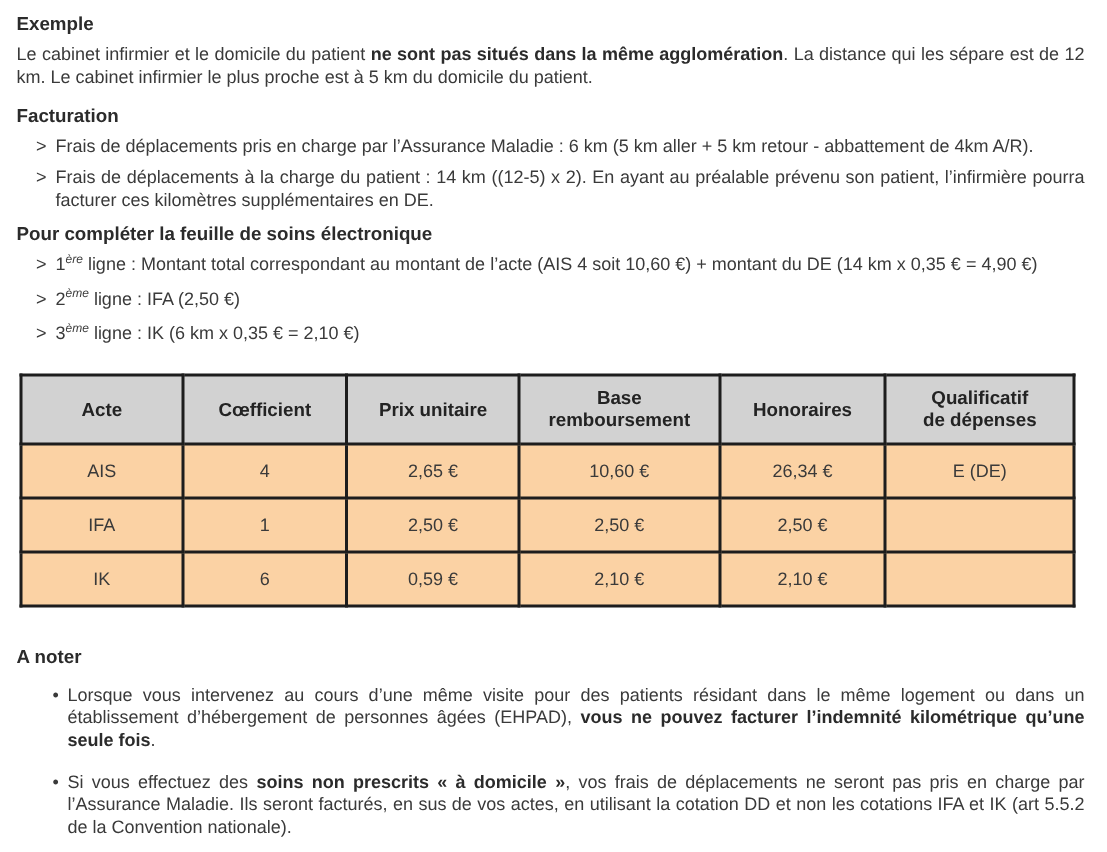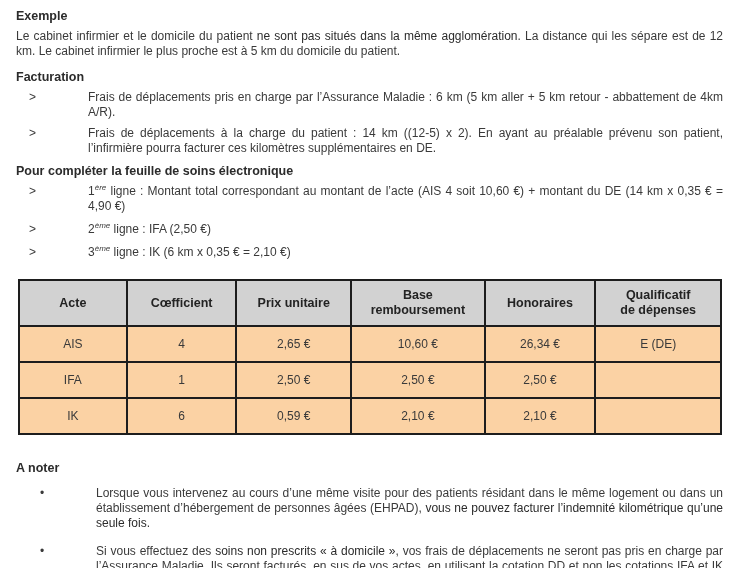--- a/index.html
+++ b/index.html
@@ -5,44 +5,44 @@
   * { box-sizing: border-box; margin: 0; padding: 0; }
   html, body { background: #ffffff; }
   body { font-family: "Liberation Sans", sans-serif; }
 
   .page {
     position: relative;
     width: 738px;
     height: 568px;
     background: #ffffff;
     color: #3a3a3a;
-    padding: 9px 15px 0 16px;
+    padding: 9px 15px 0 11px;
     overflow: hidden;
     font-size: 12px;
     line-height: 15px;
   }
 
   .h {
     font-weight: 700;
     color: #2b2b2b;
     font-size: 12.5px;
     margin-bottom: 5px;
   }
   .h-gap { margin-top: 8px; }
 
   .para { text-align: justify; margin-bottom: 11px; }
 
-  .b { font-weight: 400; color: #2b2b2b; }
+  .b { font-weight: 700; color: #2b2b2b; }
 
   sup { font-size: 8px; vertical-align: super; line-height: 0; font-style: italic; }
 
   .chevlist { margin-left: 13px; margin-bottom: 2px; }
   .chev-item { display: flex; margin-bottom: 6px; }
   .marker { flex: 0 0 13px; color: #3a3a3a; }
-  .itxt { flex: 1; text-align: justify; margin-left: 46px; }
+  .itxt { flex: 1; text-align: justify; }
 
   .feulist .chev-item { margin-bottom: 8px; }
 
   .tbl {
     width: 704px;
     border-collapse: collapse;
     table-layout: fixed;
     margin: 19px 0 26px 2px;
   }
   .tbl th {

